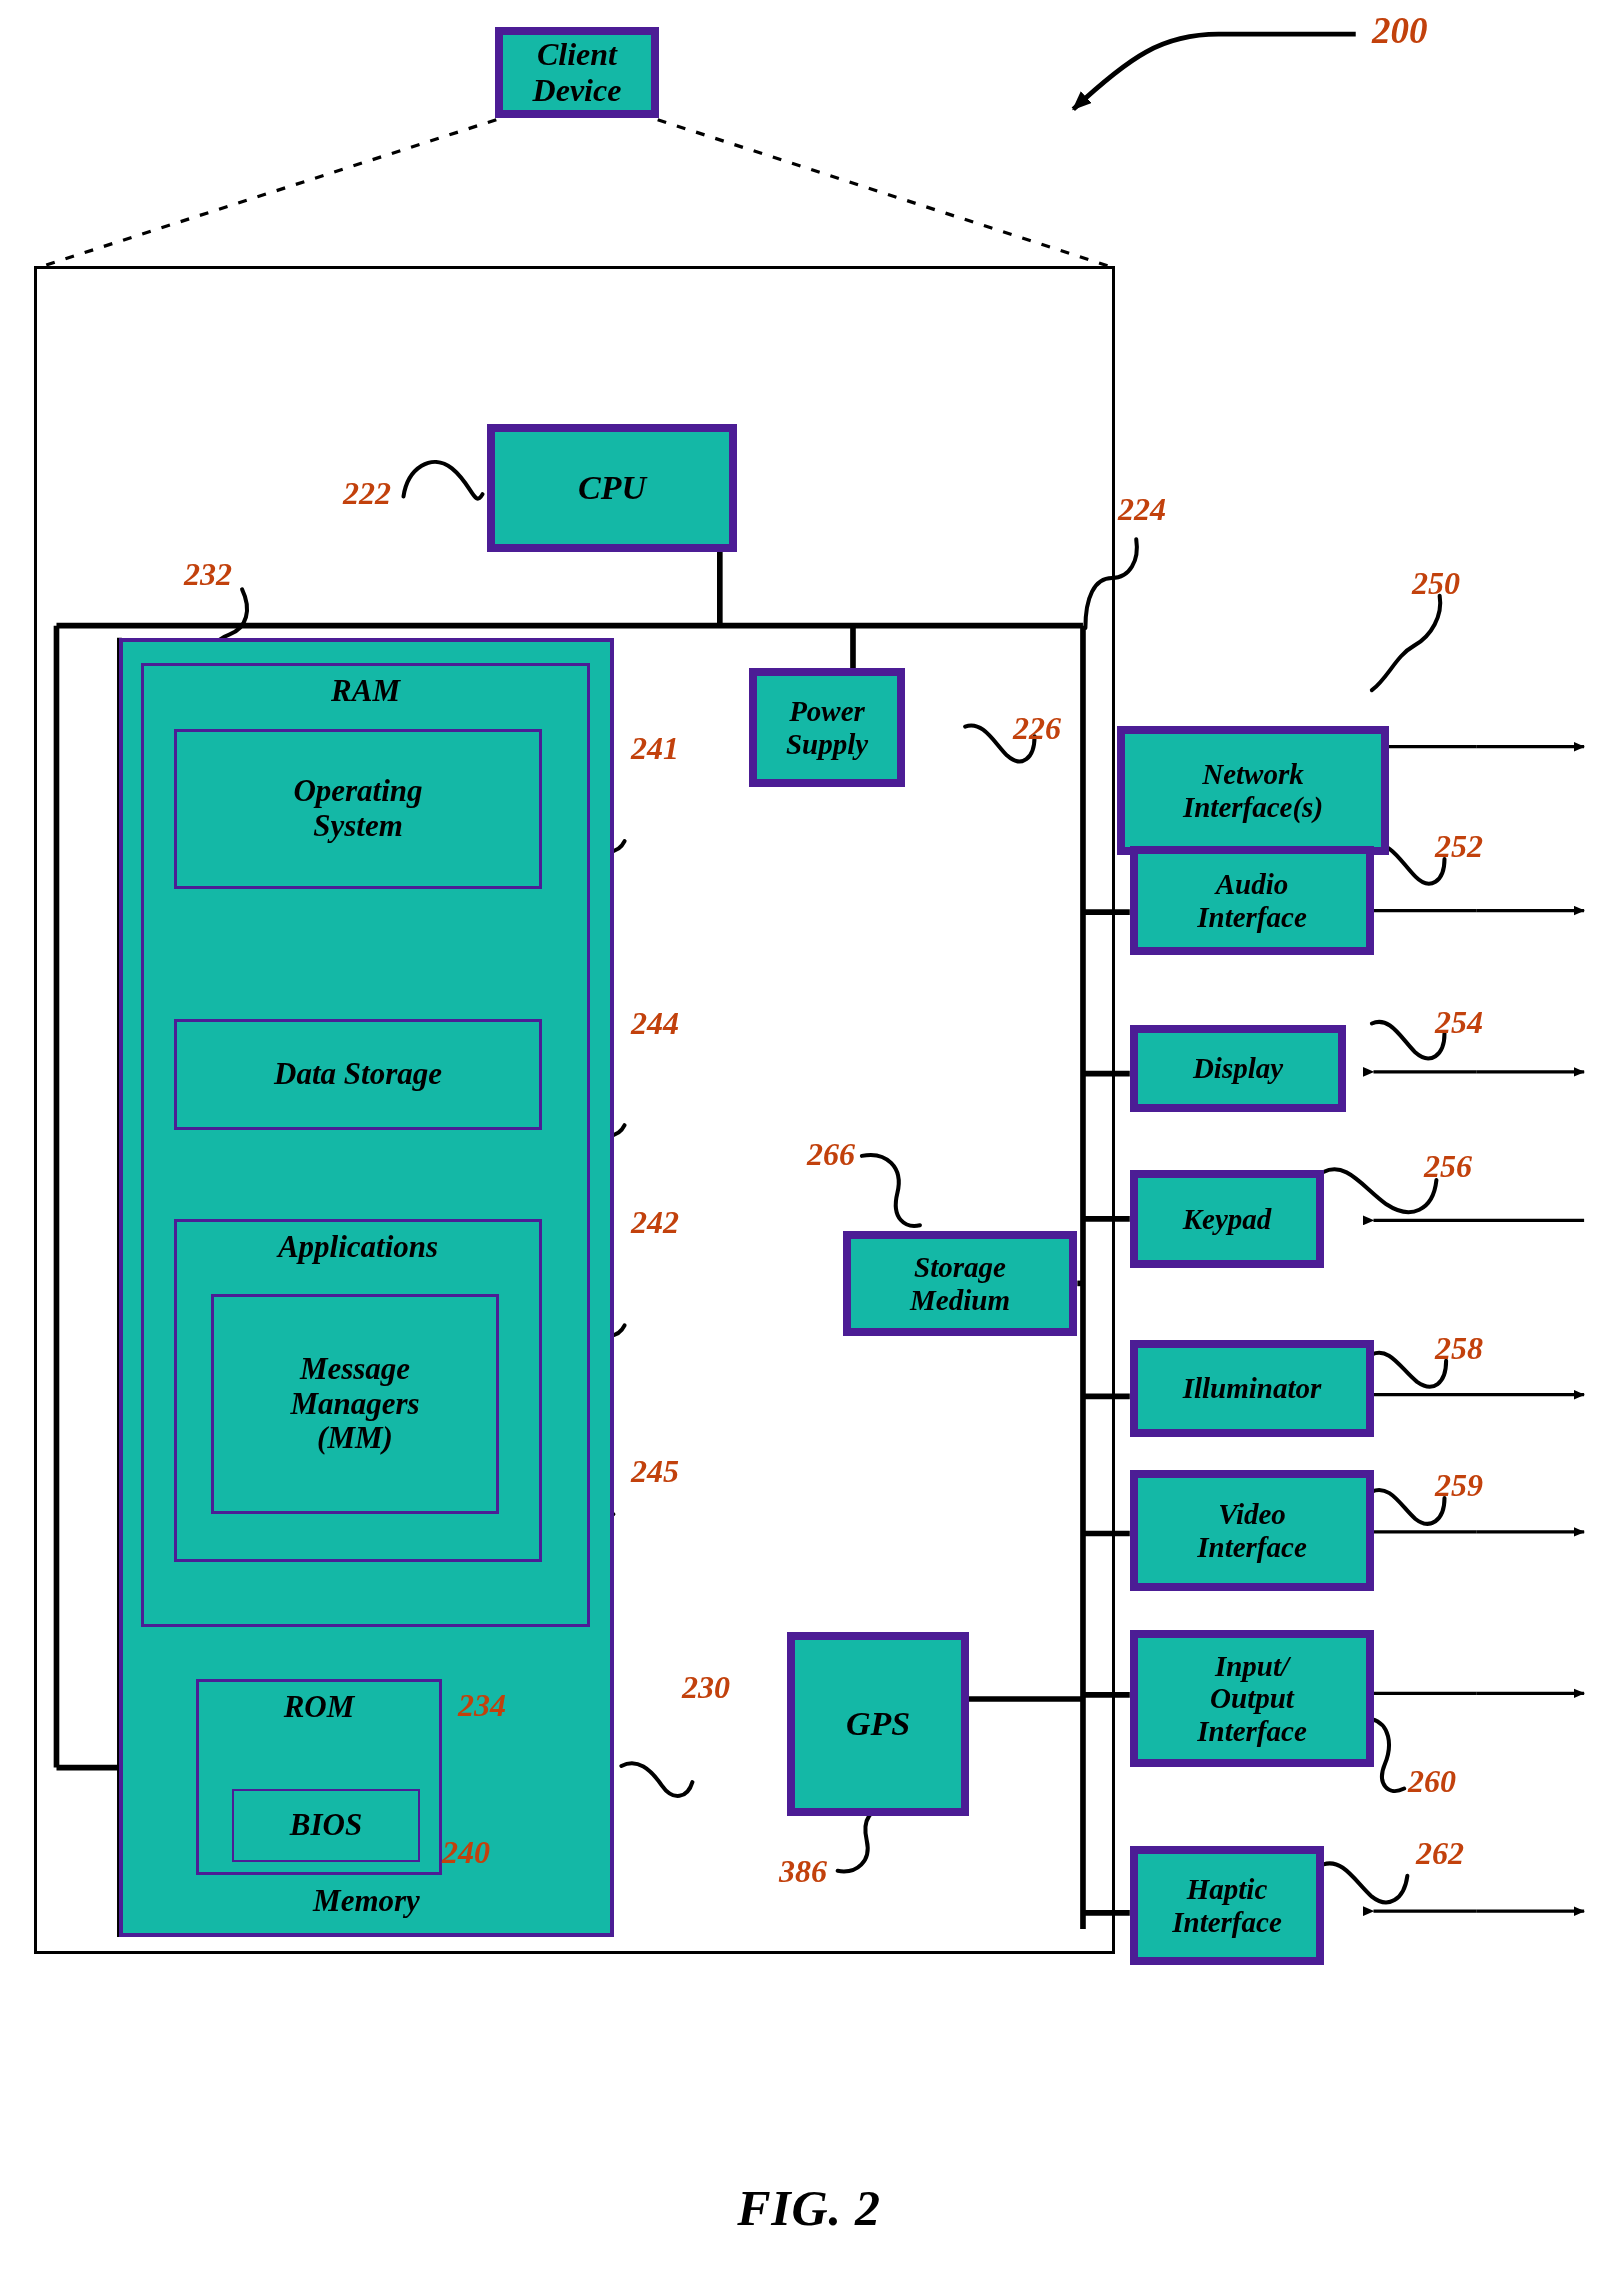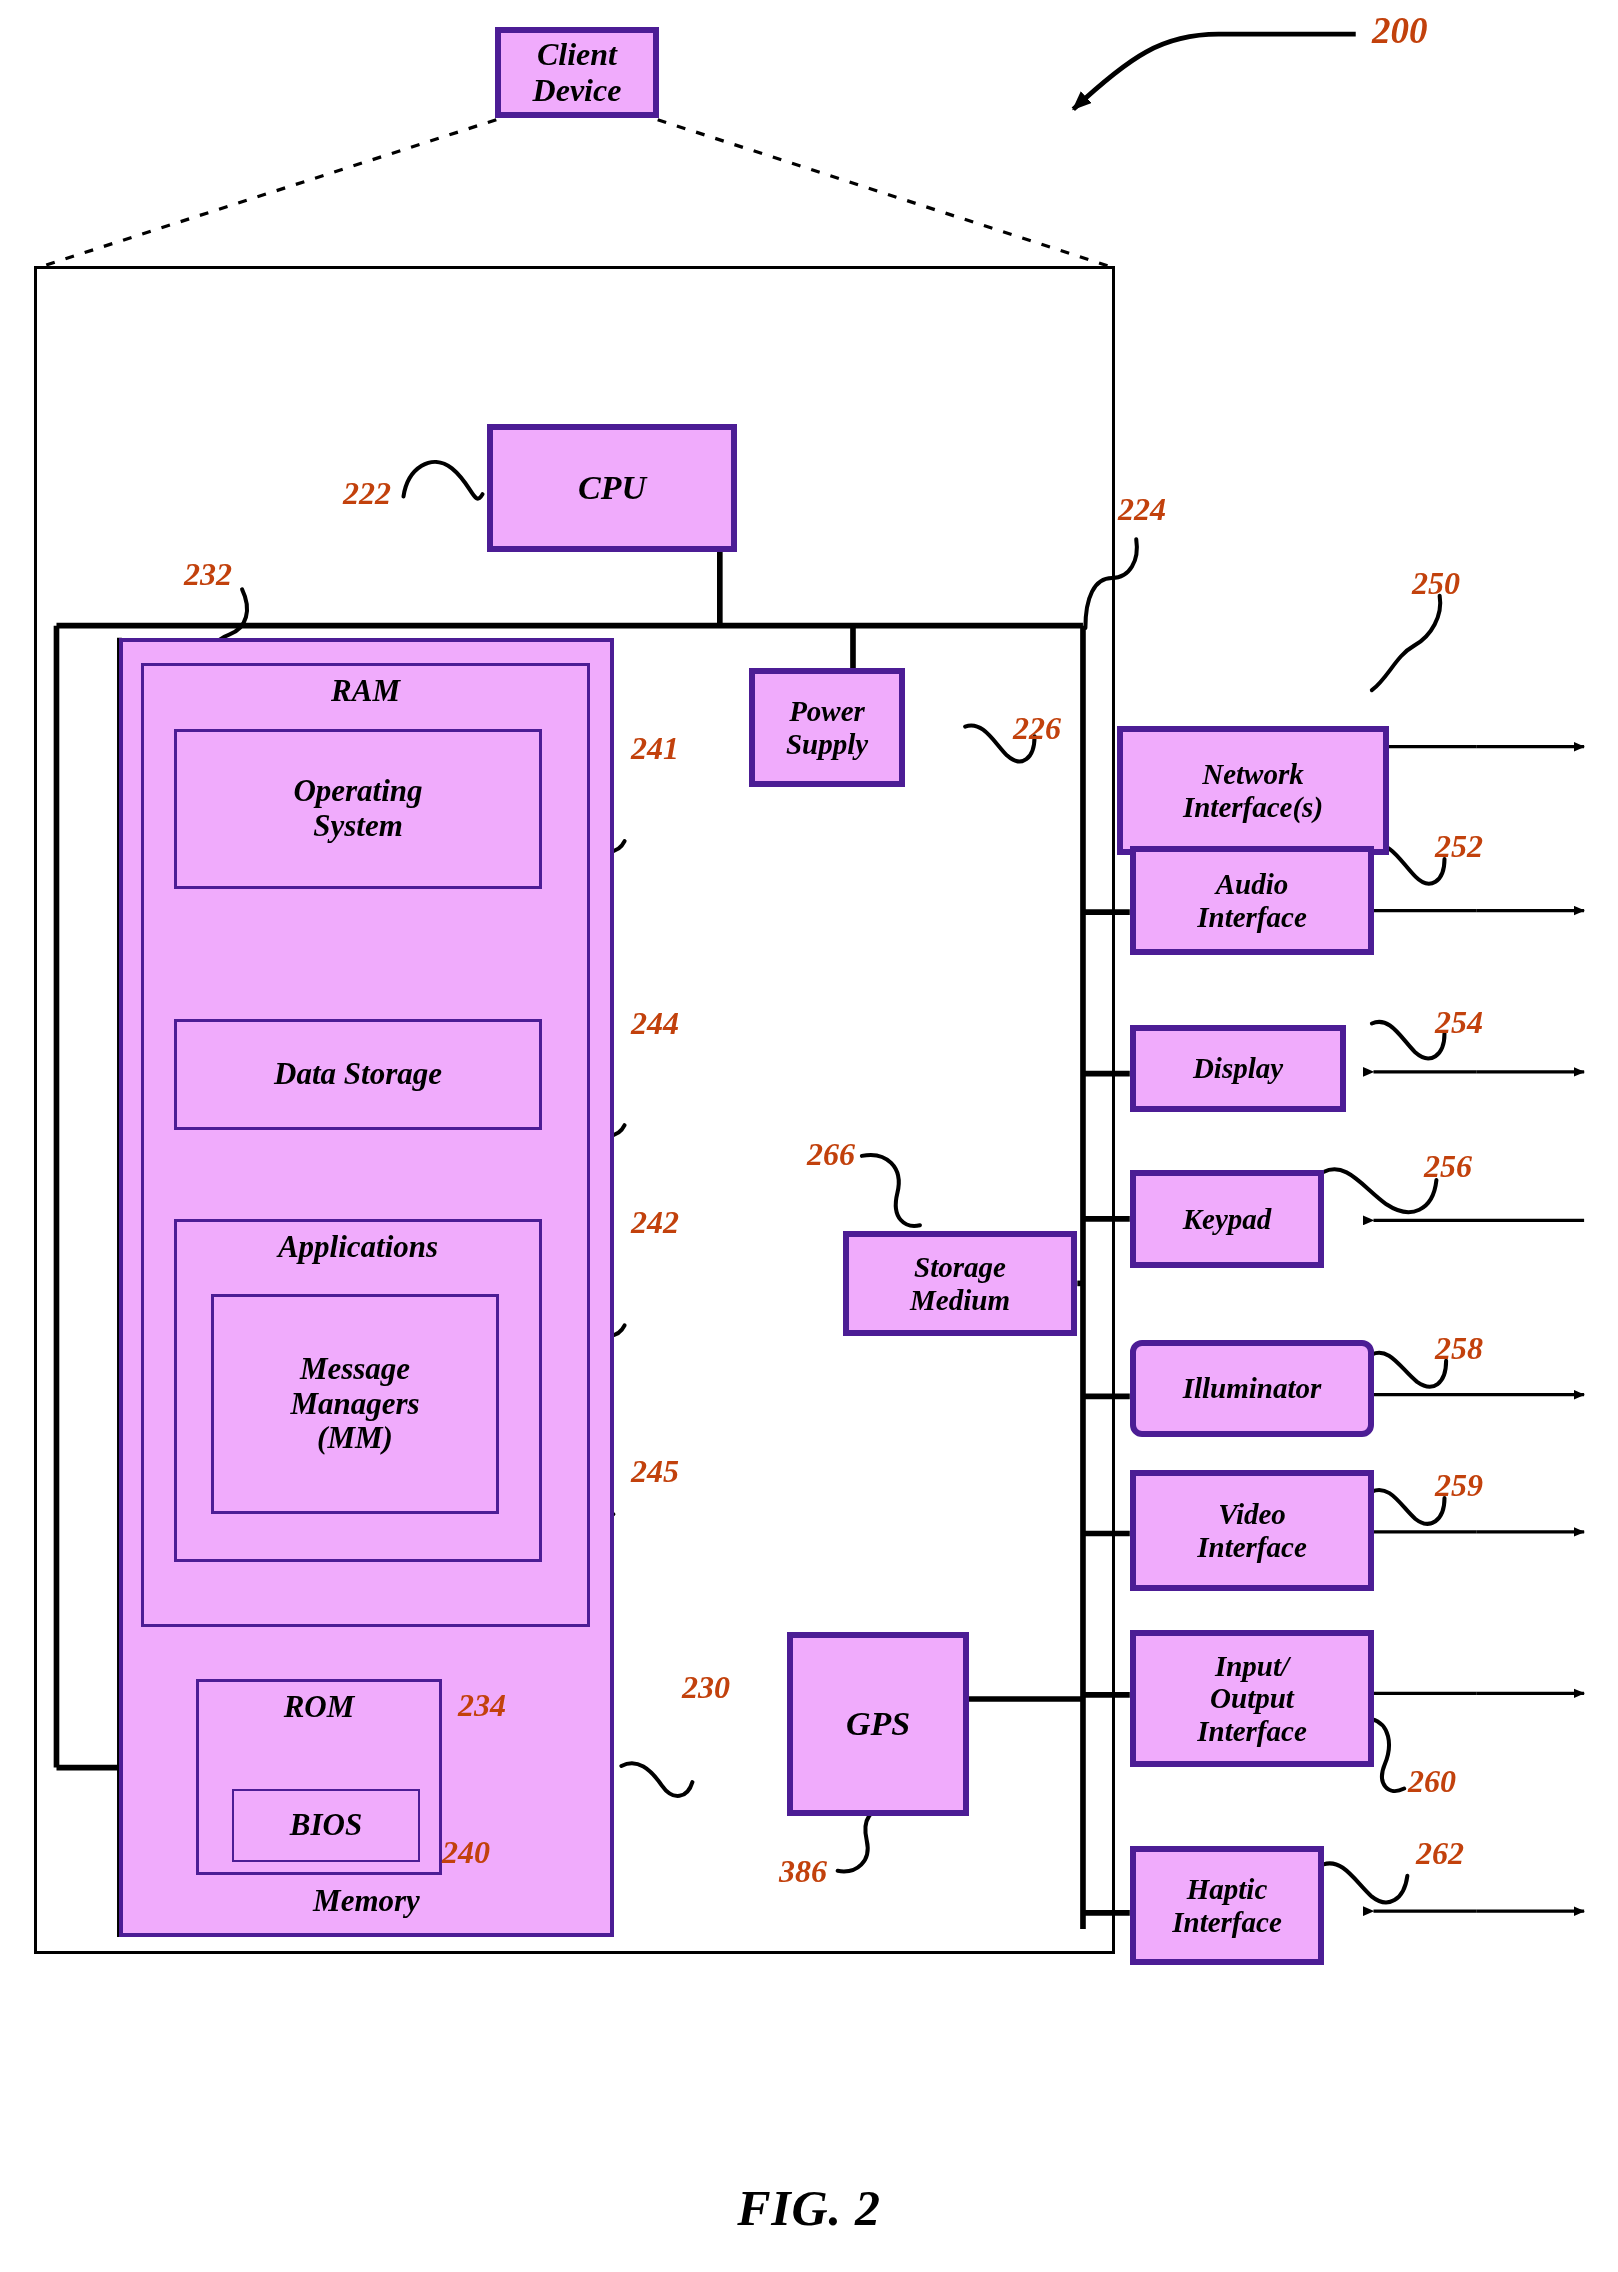--- a/index.html
+++ b/index.html
@@ -20,22 +20,22 @@
     position: absolute;
     left: 0;
     top: 0;
     width: 1618px;
     height: 2273px;
     pointer-events: none;
   }
   
   .box {
     position: absolute;
-    border: 6px solid #4c1d95;
-    background: #f0abfc;
+    border: 8px solid #4c1d95;
+    background: #14b8a6;
     box-sizing: border-box;
     display: flex;
     align-items: center;
     justify-content: center;
     text-align: center;
   }
   .box.thin { border-width: 3.2px; }
   .box.hair { border-width: 2.4px; }
   .box-label {
     font-style: italic;
@@ -297,21 +297,21 @@
   <div class="box" style="left:1130px; top:1025px; width:216px; height:87px;">
     <div class="box-label" style="font-size:29px;">Display</div>
   </div>
   <div class="ref" style="left:1435px; top:1004px;">254</div>
 
   <div class="box" style="left:1130px; top:1170px; width:194px; height:98px;">
     <div class="box-label" style="font-size:29px;">Keypad</div>
   </div>
   <div class="ref" style="left:1424px; top:1148px;">256</div>
 
-  <div class="box" style="left:1130px; top:1340px; width:244px; height:97px;border-radius:12px;">
+  <div class="box" style="left:1130px; top:1340px; width:244px; height:97px;">
     <div class="box-label" style="font-size:29px;">Illuminator</div>
   </div>
   <div class="ref" style="left:1435px; top:1330px;">258</div>
 
   <div class="box" style="left:1130px; top:1470px; width:244px; height:121px;">
     <div class="box-label" style="font-size:29px;">Video
 Interface</div>
   </div>
   <div class="ref" style="left:1435px; top:1467px;">259</div>
 

